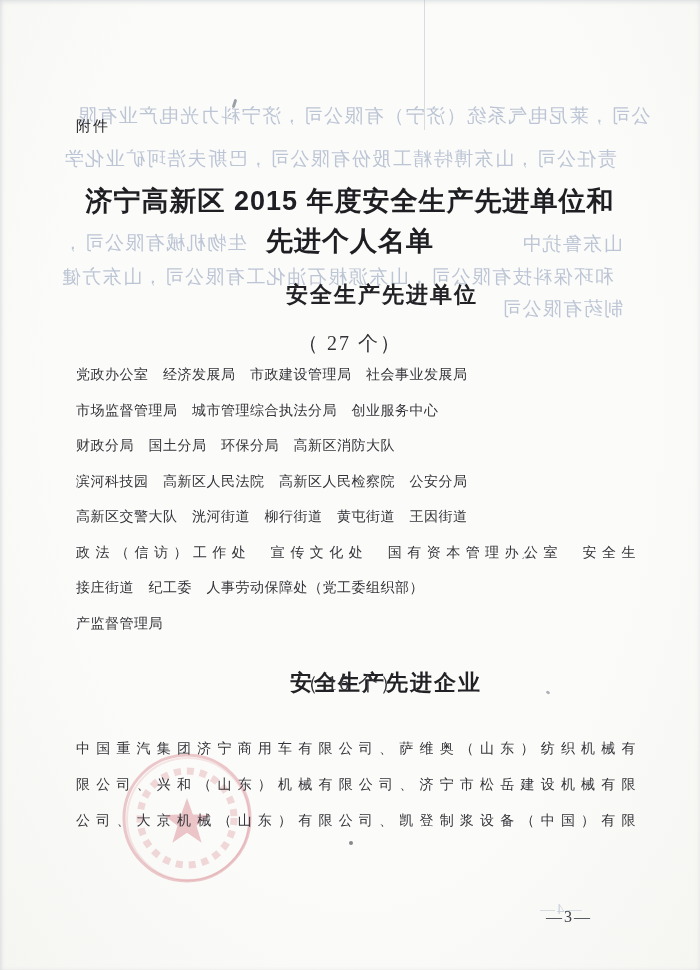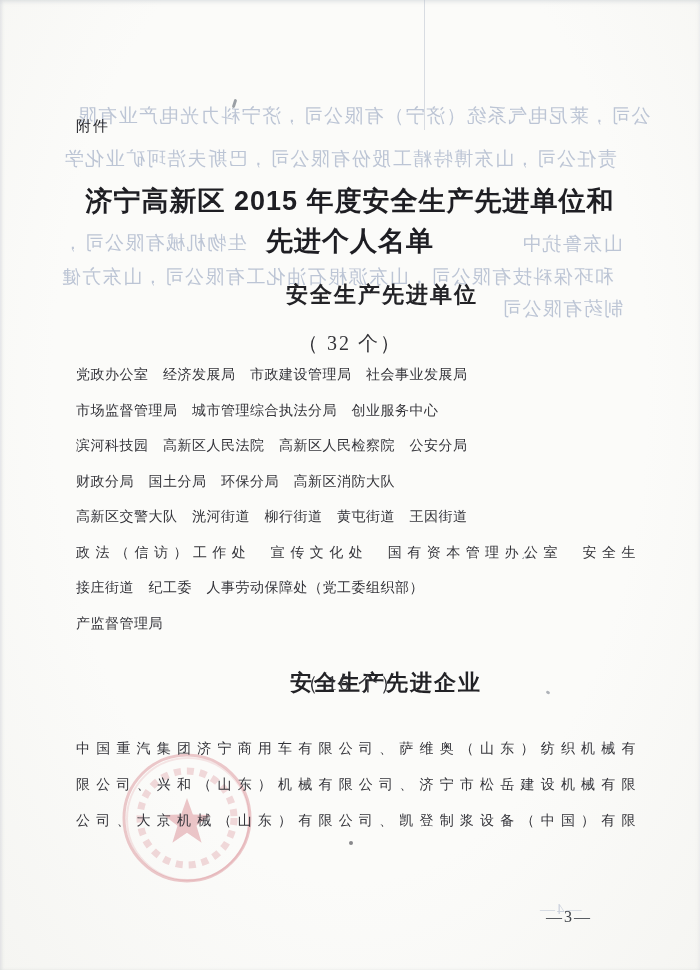--- a/index.html
+++ b/index.html
@@ -145,27 +145,27 @@
   </svg>
 
   <div class="attachment-label">附件</div>
 
   <div class="doc-title">
     <div>济宁高新区 2015 年度安全生产先进单位和</div>
     <div>先进个人名单</div>
   </div>
 
   <div class="sec-heading" id="sec1-heading">安全生产先进单位</div>
-  <div class="sec-count" id="sec1-count">（ 32 个）</div>
+  <div class="sec-count" id="sec1-count">（ 27 个）</div>
 
   <div class="body-col" id="sec1-body">
     <div class="body-line">党政办公室　经济发展局　市政建设管理局　社会事业发展局</div>
     <div class="body-line">市场监督管理局　城市管理综合执法分局　创业服务中心</div>
+    <div class="body-line">财政分局　国土分局　环保分局　高新区消防大队</div>
     <div class="body-line">滨河科技园　高新区人民法院　高新区人民检察院　公安分局</div>
-    <div class="body-line">财政分局　国土分局　环保分局　高新区消防大队</div>
     <div class="body-line">高新区交警大队　洸河街道　柳行街道　黄屯街道　王因街道</div>
     <div class="body-line justify">政法（信访）工作处　宣传文化处　国有资本管理办公室　安全生</div>
     <div class="body-line">接庄街道　纪工委　人事劳动保障处（党工委组织部）</div>
     <div class="body-line">产监督管理局</div>
   </div>
 
   <div class="sec-heading" id="sec2-heading">安全生产先进企业</div>
   <div class="sec-count" id="sec2-count">（ 16 个）</div>
 
   <div class="body-col" id="sec2-body">

